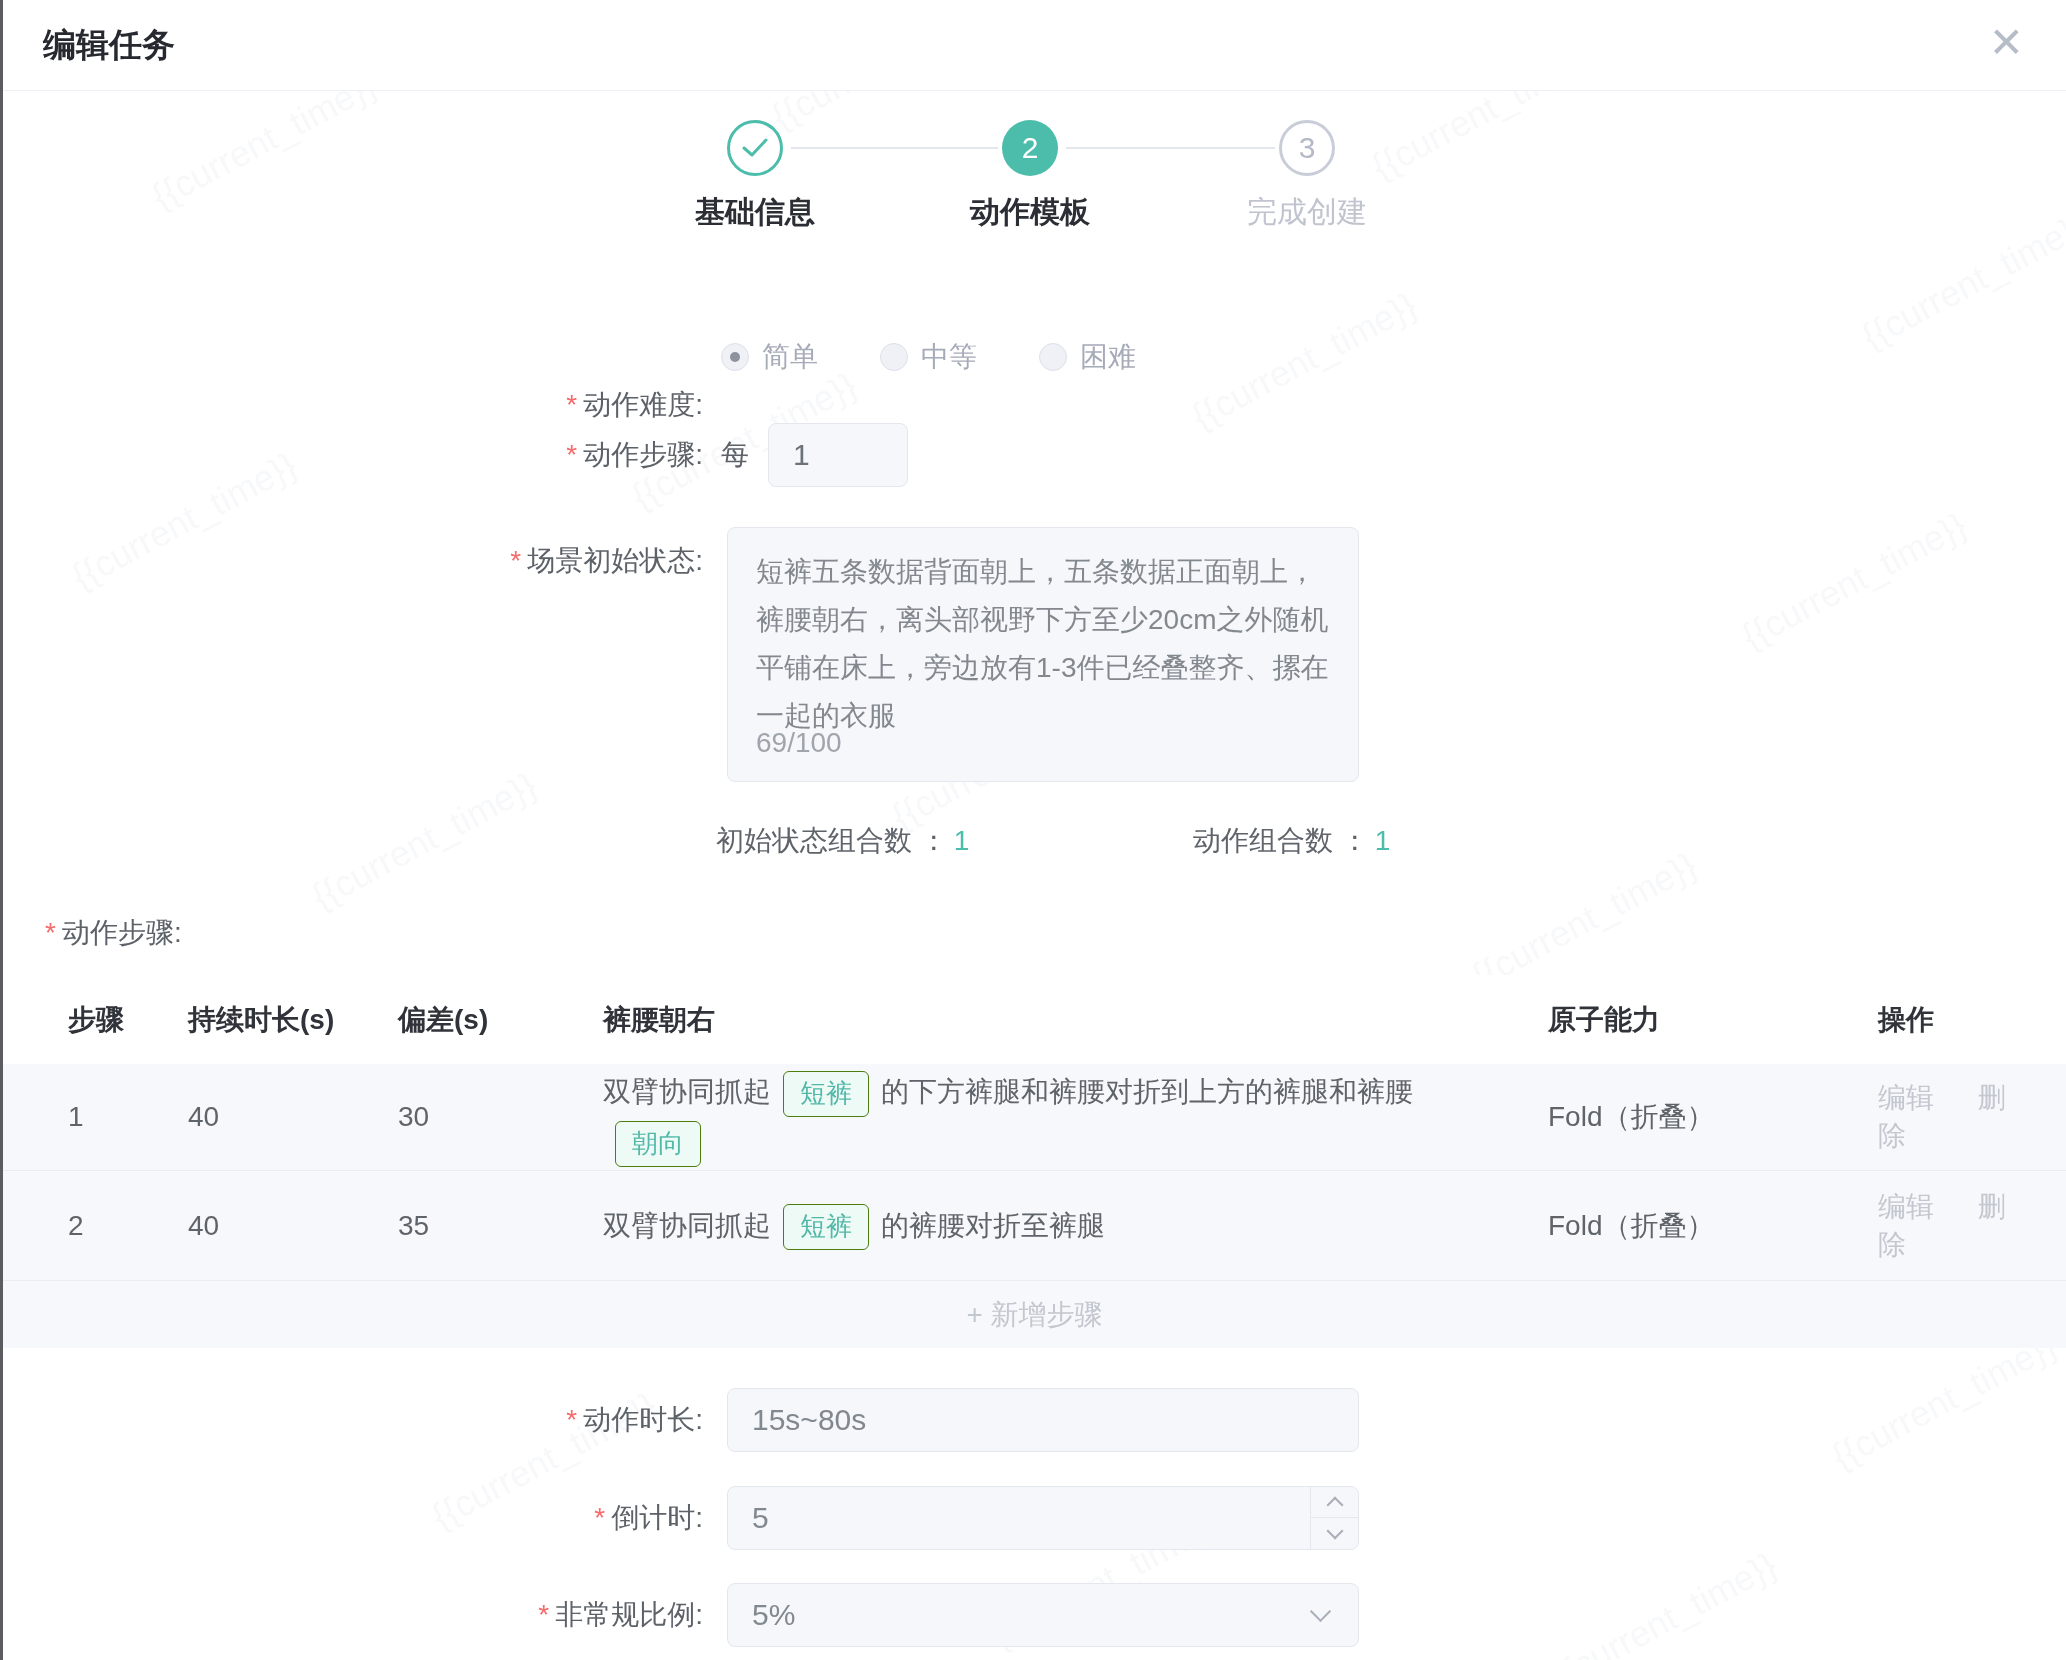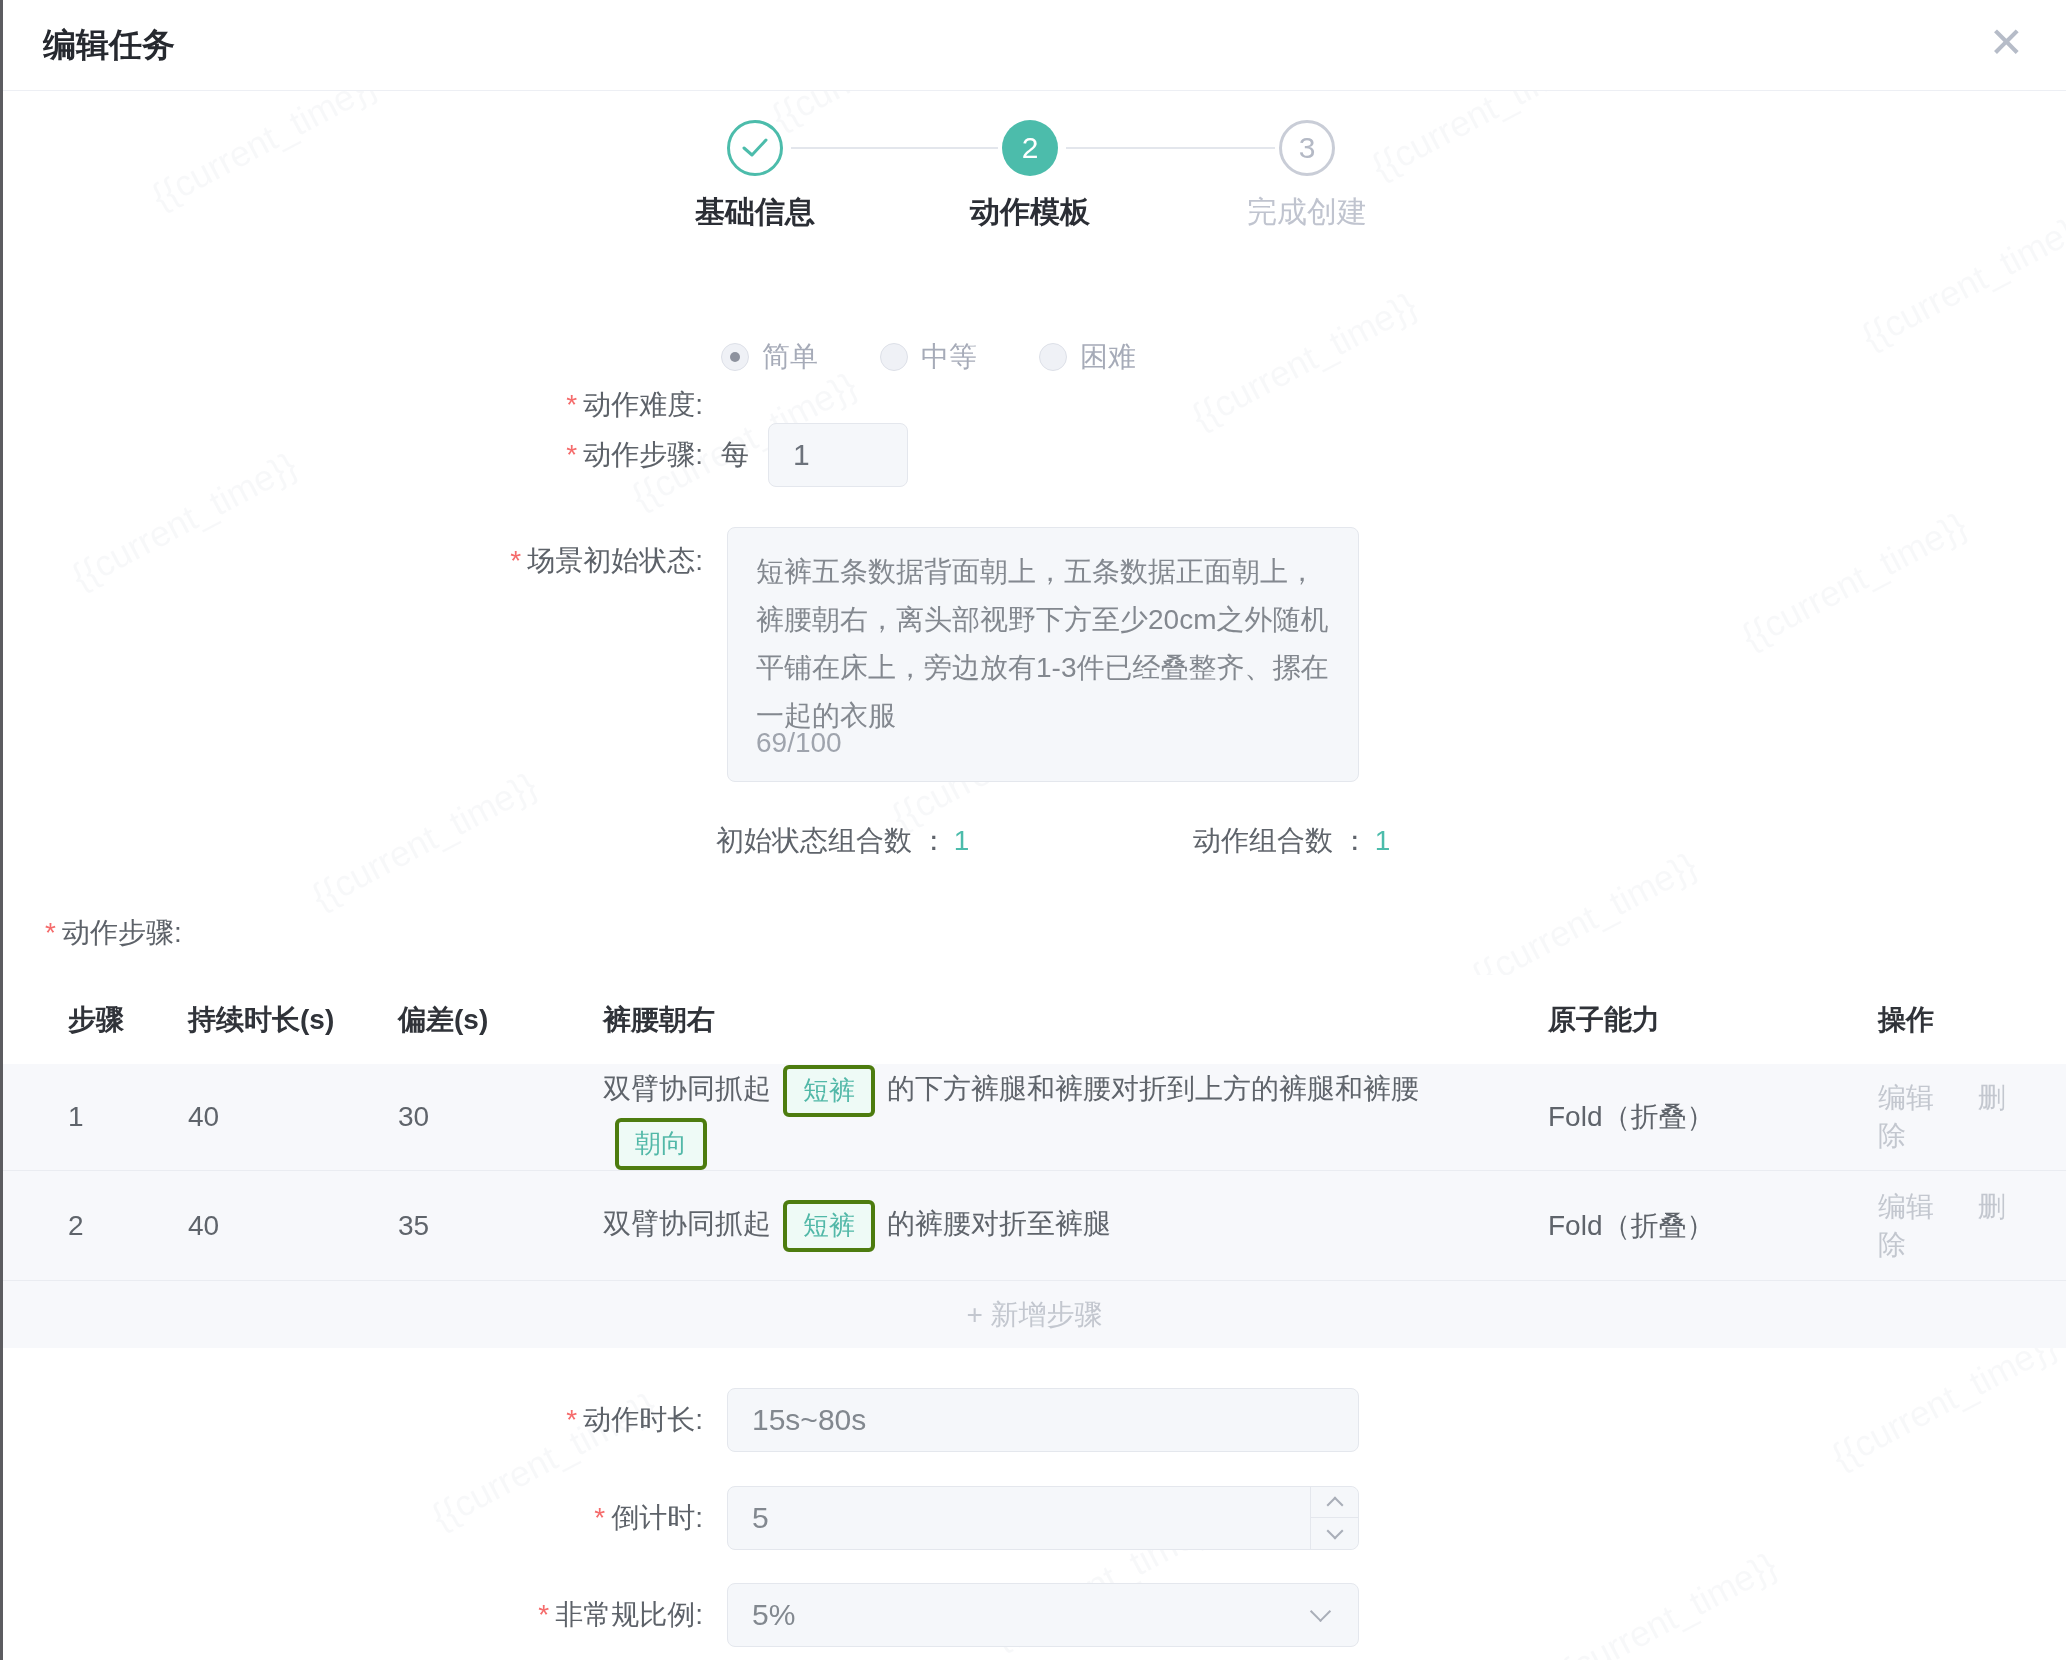--- a/index.html
+++ b/index.html
@@ -56,21 +56,21 @@
   .combo { position:absolute; top:0; line-height:44px; font-size:28px; color:#5f646b; }
   .combo-val { color:#4cbcab; margin-left:6px; }
 
   
   .thead { position:absolute; top:975px; left:3px; right:0; height:89px; padding-left:65px;
     display:grid; grid-template-columns:120px 210px 205px 945px 330px auto; align-items:center;
     font-size:28px; font-weight:700; color:#303339; background:#fff; z-index:6; }
   .trow { position:absolute; left:3px; right:0; padding-left:65px; background:#f7f8fb;
     display:grid; grid-template-columns:120px 210px 205px 945px 330px auto; align-items:center;
     font-size:28px; color:#5f646b; border-bottom:1px solid #eaecf1; z-index:6; }
-  .tag { display:inline-block; margin:0 12px; padding:1px 16px 3px; border:4px solid #4d7c0f; border-radius:6px;
+  .tag { display:inline-block; margin:0 12px; padding:1px 16px 3px; border:1px solid #4d7c0f; border-radius:6px;
     background:#eefaf6; color:#52b8a8; font-size:26px; line-height:40px; vertical-align:middle; }
   .cell-text { line-height:50px; padding-right:30px; }
   .op { color:#c3c7cf; margin-right:36px; cursor:pointer; }
   .addband { position:absolute; top:1281px; left:3px; right:0; height:67px; background:#f7f8fb;
     display:flex; align-items:center; justify-content:center; font-size:28px; color:#c3c7cf; cursor:pointer; z-index:6; }
 
   
   .input-lg { position:absolute; left:724px; top:0; width:632px; height:64px; font-size:30px; color:#82888f;
     line-height:62px; padding-left:24px; }
   .num-stepper { position:absolute; right:0; top:0; width:48px; height:62px; border-left:1px solid #e4e7ed; border-radius:0 8px 8px 0; overflow:hidden; }

